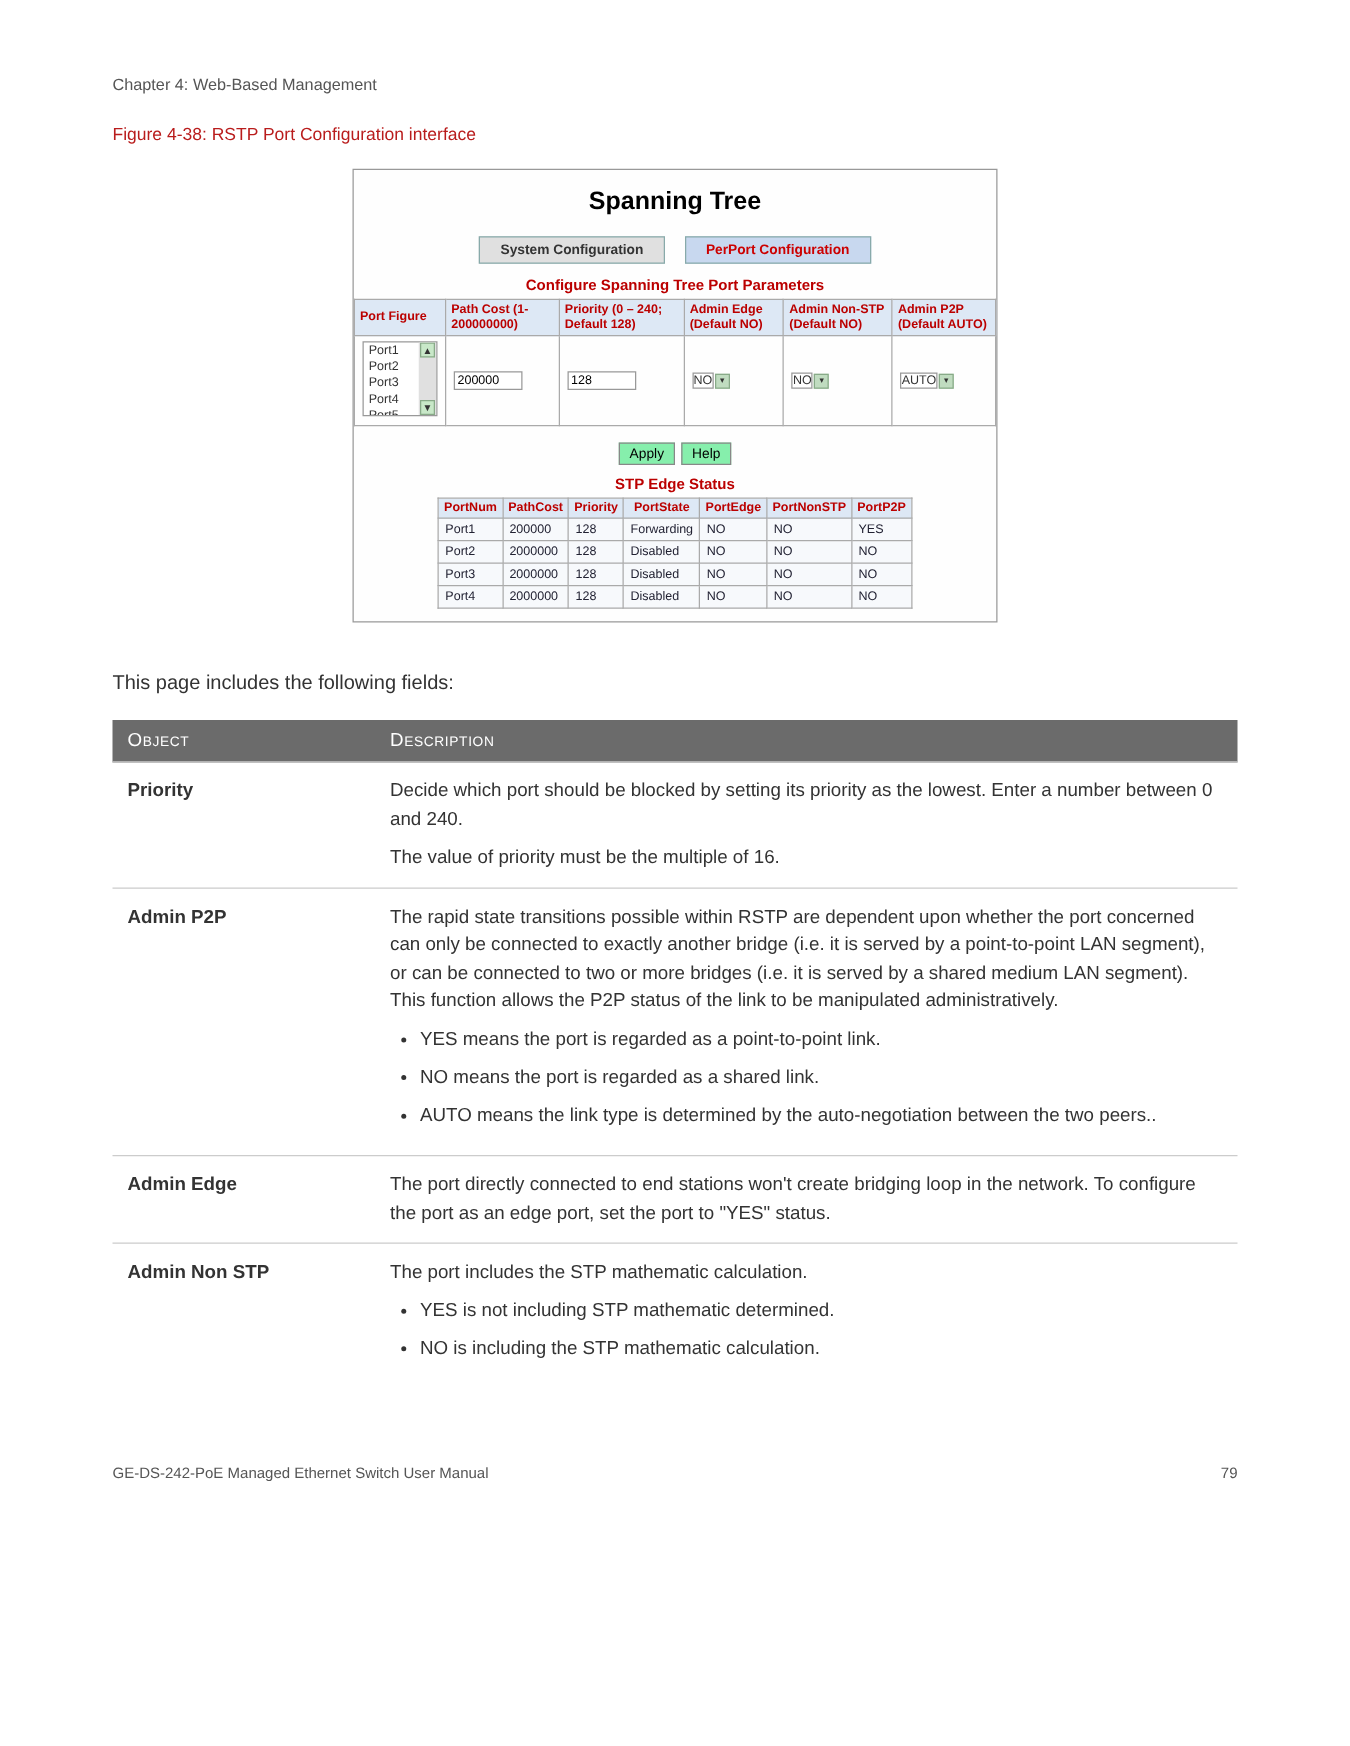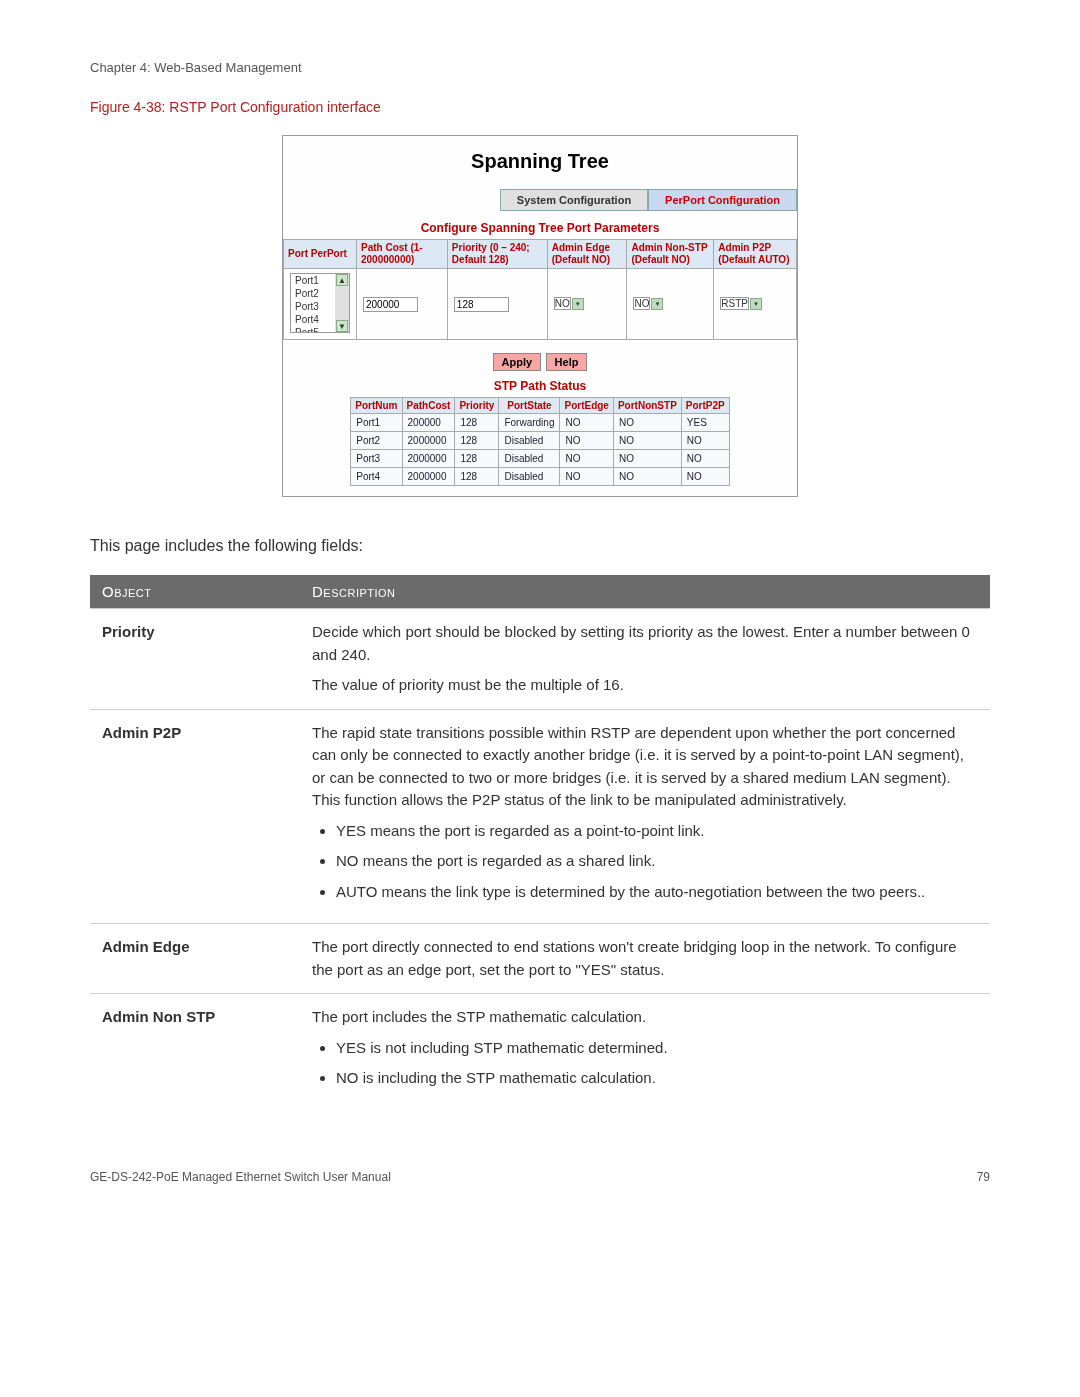--- a/index.html
+++ b/index.html
@@ -2,42 +2,42 @@
 <html><head>
 <meta charset="utf-8">
 <style>
 * { box-sizing: border-box; margin: 0; padding: 0; }
 body { font-family: Arial, sans-serif; background: #fff; width: 1080px; margin: 0 auto; padding: 60px 90px; color: #333; }
 .header { font-size: 13px; color: #555; margin-bottom: 24px; }
 .figure-caption { font-size: 14px; color: #b91c1c; margin-bottom: 20px; }
 
 .screenshot-box { border: 1px solid #999; margin: 10px auto 40px; width: 516px; background: #fefefe; padding: 0; }
 .st-title { text-align: center; font-weight: bold; font-size: 20px; color: #000; padding: 14px 0 10px; }
-.tab-row { display: flex; justify-content: flex-end; gap: 0; margin: 6px 0 10px; }
+.tab-row { display: flex; justify-content: center; gap: 16px; margin: 6px 0 10px; }
 .tab { font-size: 11px; font-weight: bold; padding: 4px 16px; border: 1px solid #8aa; cursor: pointer; }
 .tab.system { background: #e0e0e0; color: #333; }
 .tab.perport { background: #c8d8ef; color: #c00; }
 
 .config-header { text-align: center; font-weight: bold; font-size: 12px; color: #b00; margin: 8px 0 4px; }
 
 .config-table { margin: 0 auto; border-collapse: collapse; font-size: 10px; }
 .config-table th { background: #dde8f5; color: #b00; font-weight: bold; padding: 2px 4px; border: 1px solid #aaa; text-align: left; line-height: 1.2; }
 .config-table td { padding: 4px 6px; border: 1px solid #aaa; vertical-align: middle; }
 
 .port-list { display: inline-block; border: 1px solid #999; background: #fff; font-size: 10px; width: 60px; height: 60px; overflow: hidden; position: relative; }
 .port-list .pl-item { padding: 1px 4px; }
 .port-list .scroll { position: absolute; right: 0; top: 0; bottom: 0; width: 14px; background: #e0e0e0; display: flex; flex-direction: column; justify-content: space-between; align-items: center; font-size: 8px; }
 .port-list .scroll .arrow { background: #c8e8c8; width: 12px; height: 12px; display: flex; align-items: center; justify-content: center; border: 1px solid #8a8; }
 
 .small-input { width: 55px; font-size: 10px; padding: 1px 2px; border: 1px solid #999; }
 .small-select { font-size: 10px; padding: 0; border: 1px solid #999; background: #fff; }
 .sel-btn { display: inline-block; width: 12px; height: 12px; background: #c0dcc0; border: 1px solid #8a8; margin-left: 1px; vertical-align: middle; font-size: 7px; text-align: center; line-height: 10px; }
 
 .btn-row { text-align: center; margin: 12px 0 8px; }
-.btn { font-size: 11px; padding: 2px 8px; border: 1px solid #888; background: #fca5a5; cursor: pointer; font-weight: bold; }
+.btn { font-size: 11px; padding: 2px 8px; border: 1px solid #888; background: #86efac; cursor: pointer; }
 
 .status-table { margin: 0 auto 10px; border-collapse: collapse; font-size: 10px; }
 .status-table th { background: #dde8f5; color: #b00; font-weight: bold; padding: 2px 4px; border: 1px solid #aaa; }
 .status-table td { padding: 3px 5px; border: 1px solid #aaa; background: #f7f9fc; color: #223; }
 
 .body-text { font-size: 16px; color: #333; margin: 30px 0 20px; }
 
 .fields-table { width: 100%; border-collapse: collapse; margin-top: 10px; }
 .fields-table thead th { background: #6b6b6b; color: #fff; font-variant: small-caps; font-size: 15px; font-weight: normal; text-align: left; padding: 8px 12px; letter-spacing: 0.5px; }
 .fields-table td { border-top: 1px solid #ccc; padding: 12px 12px; font-size: 15px; color: #333; vertical-align: top; line-height: 1.5; }
@@ -59,21 +59,21 @@
   <div class="st-title">Spanning Tree</div>
   <div class="tab-row">
     <div class="tab system">System Configuration</div>
     <div class="tab perport">PerPort Configuration</div>
   </div>
   <div class="config-header">Configure Spanning Tree Port Parameters</div>
 
   <table class="config-table">
     <tbody>
         <tr>
-      <th>Port PerPort</th>
+      <th>Port Figure</th>
       <th>Path Cost
 (1-200000000)</th>
       <th>Priority
 (0 – 240;
 Default 128)</th>
       <th>Admin Edge
 (Default NO)</th>
       <th>Admin Non-STP
 (Default NO)</th>
       <th>Admin P2P
@@ -95,32 +95,32 @@
       </td>
       <td><input class="small-input" value="200000" style=""></td>
       <td><input class="small-input" value="128" style=""></td>
       <td>
         <span class="small-select"><span>NO</span></span><span class="sel-btn">▾</span>
       </td>
       <td>
         <span class="small-select"><span>NO</span></span><span class="sel-btn">▾</span>
       </td>
       <td>
-        <span class="small-select"><span>RSTP</span></span><span class="sel-btn">▾</span>
+        <span class="small-select"><span>AUTO</span></span><span class="sel-btn">▾</span>
       </td>
     </tr>
   </tbody>
     </table>
 
   <div class="btn-row">
     <button class="btn">Apply</button>
     <button class="btn">Help</button>
   </div>
 
-  <div class="config-header">STP Path Status</div>
+  <div class="config-header">STP Edge Status</div>
   <table class="status-table">
     <tbody>
         <tr>
       <th>PortNum</th>
       <th>PathCost</th>
       <th>Priority</th>
       <th>PortState</th>
       <th>PortEdge</th>
       <th>PortNonSTP</th>
       <th>PortP2P</th>

